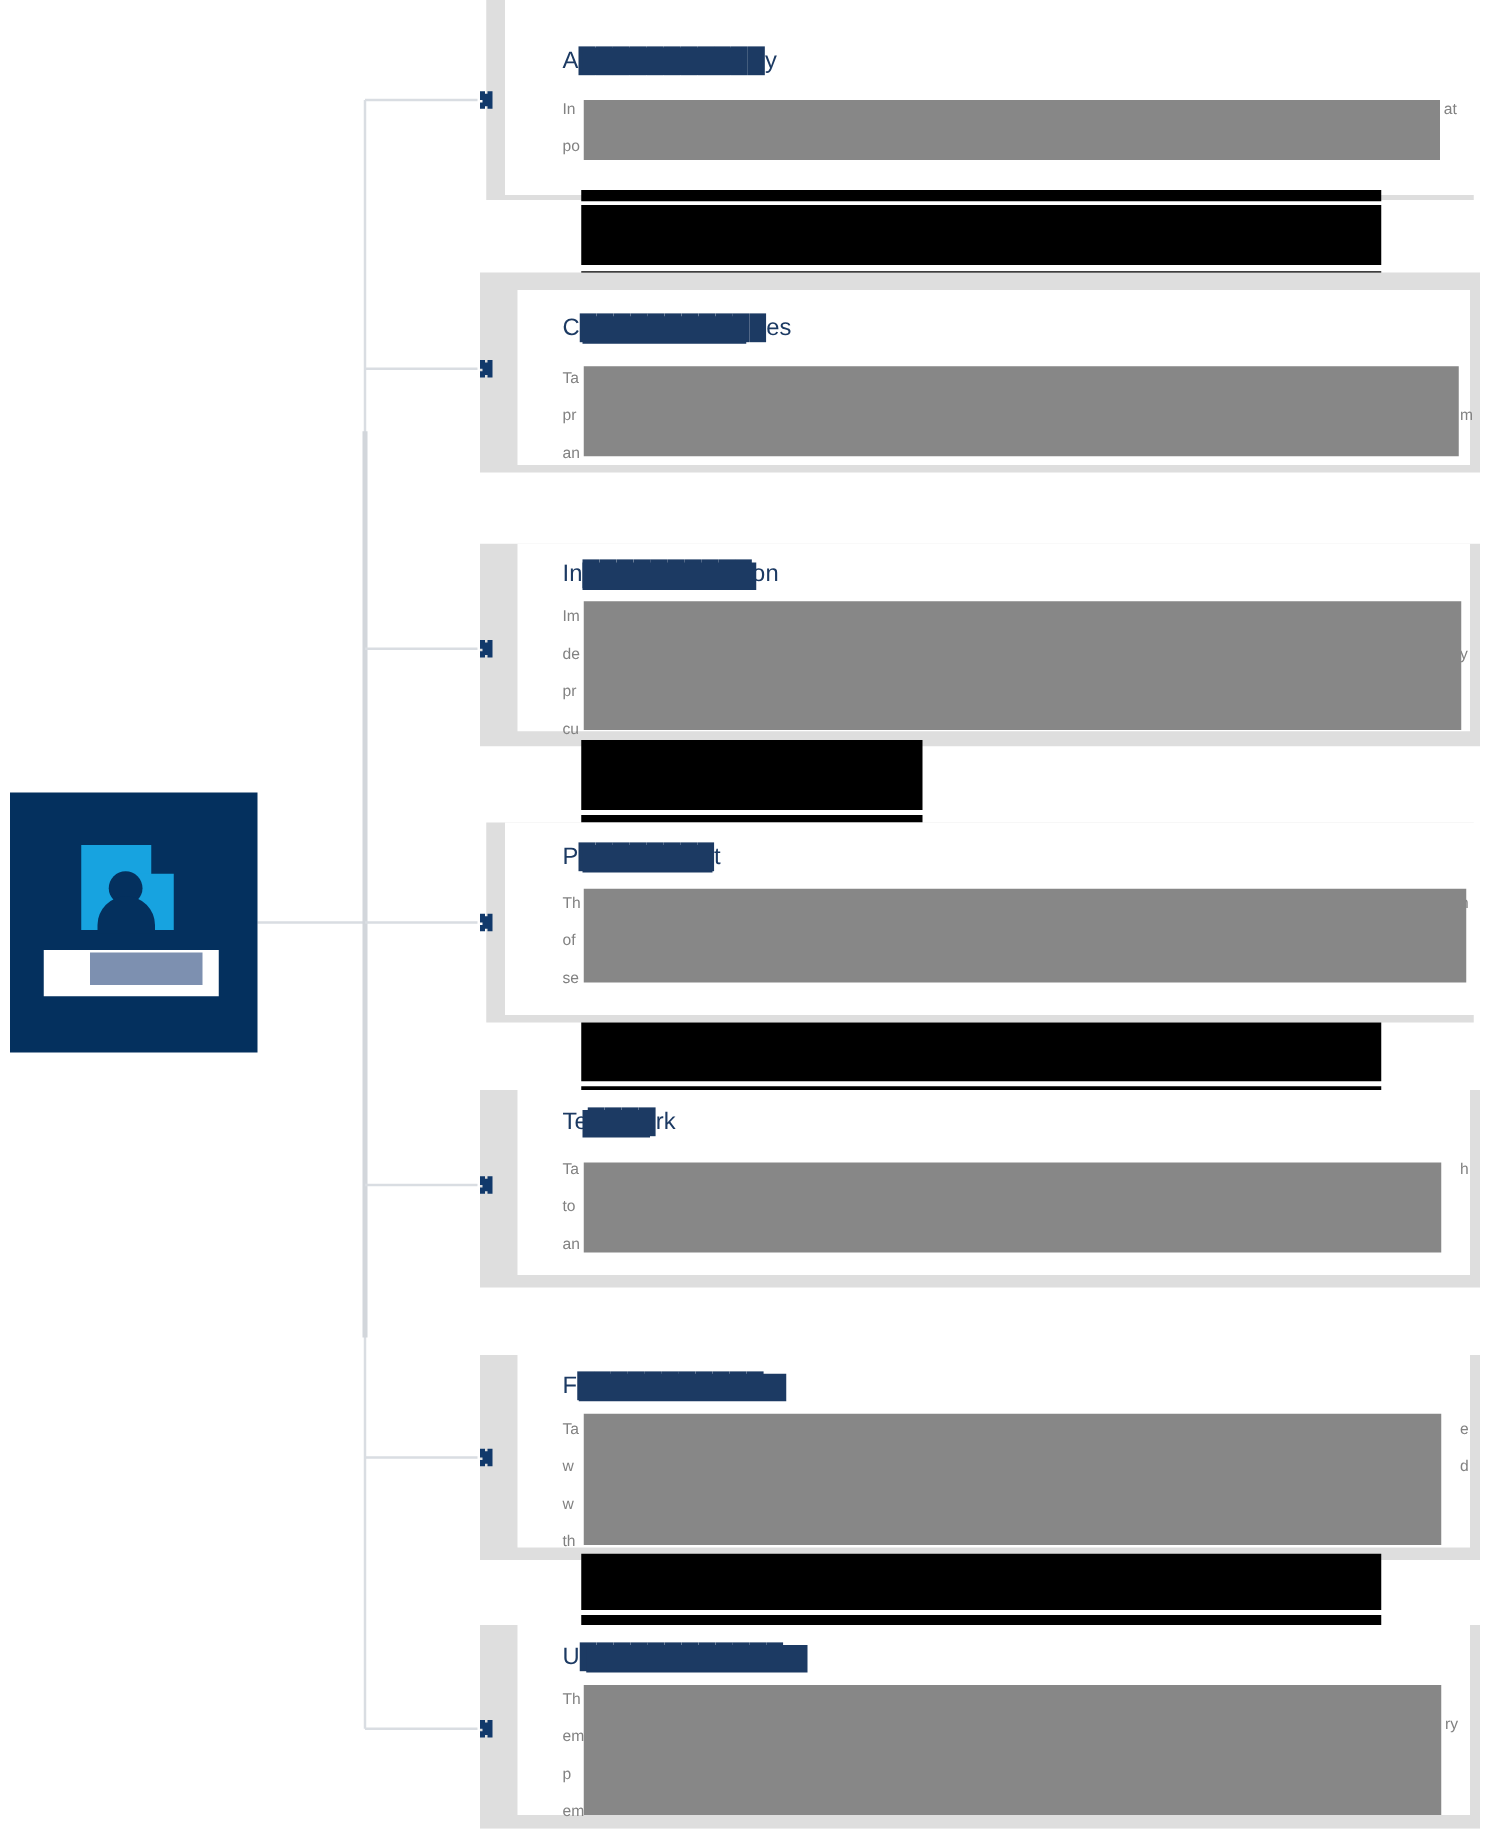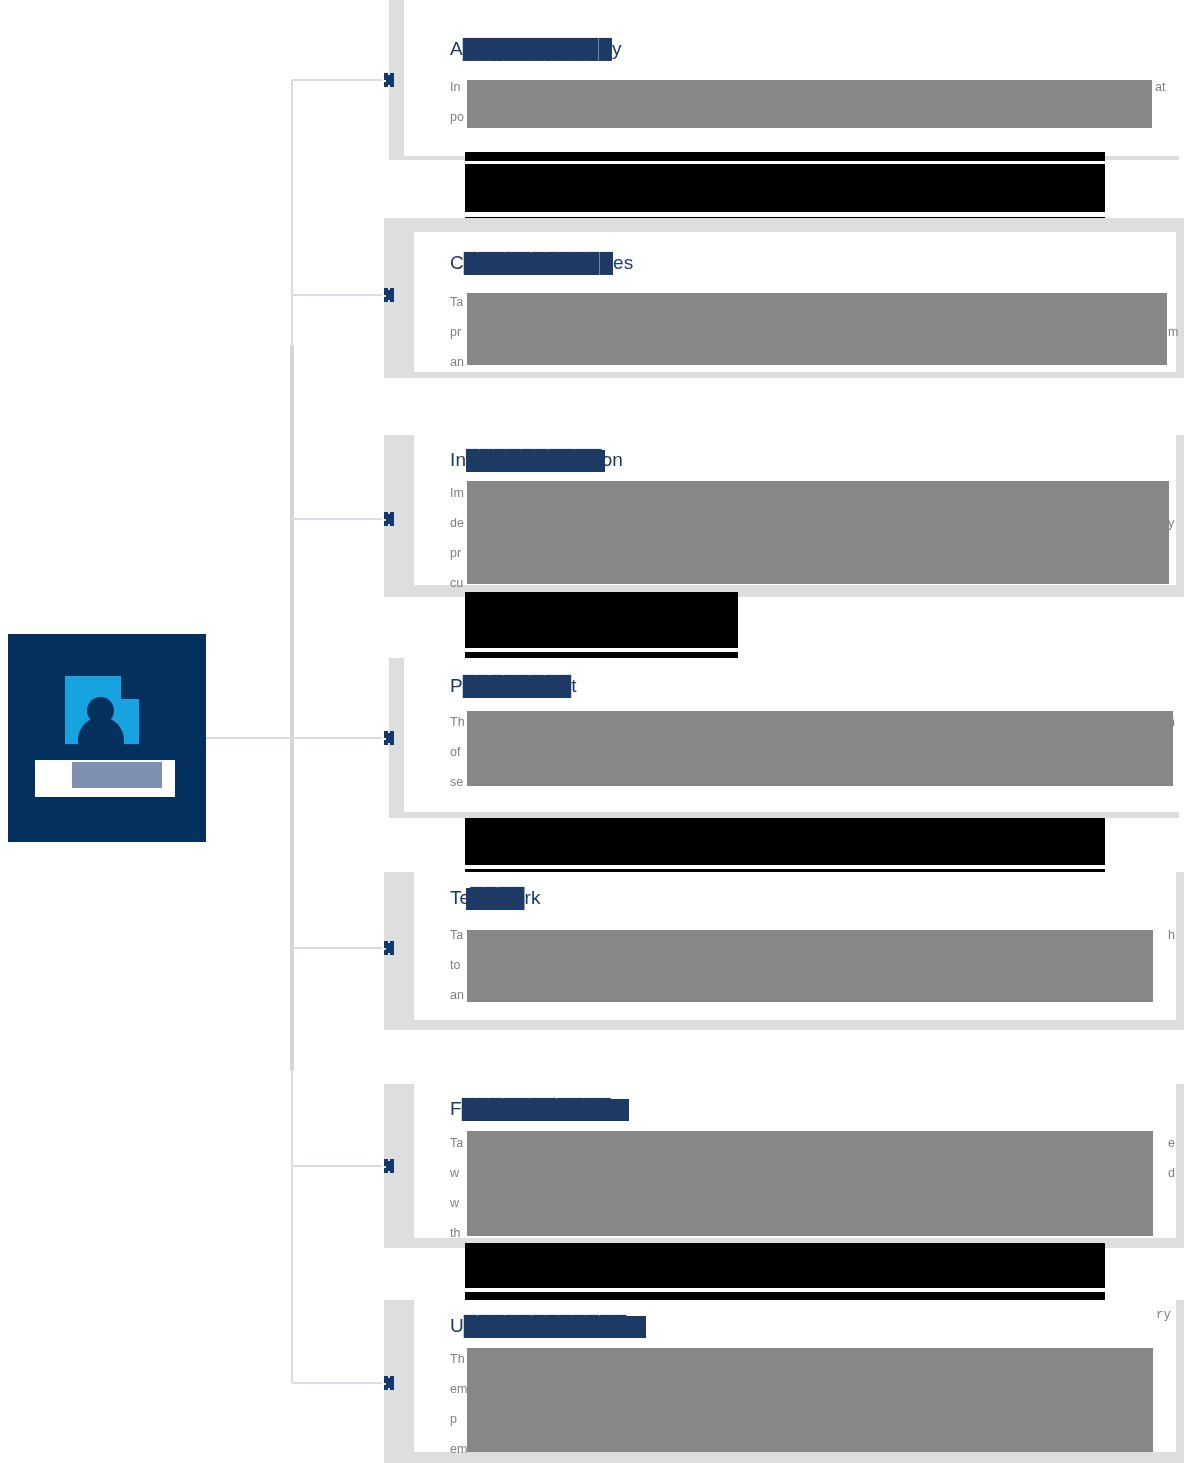--- a/index.html
+++ b/index.html
@@ -304,21 +304,21 @@
   <div class="branch">
     <div class="branch-shadow" style="left:384px; top:1300px; width:800px; height:163px;"></div>
     <div class="branch-card" style="left:414px; top:1300px; width:762px; height:152px;"></div>
     <div class="branch-title" style="left:450px; top:1315px;">U████████████y</div>
     <div class="branch-body" style="left:450px; top:1344px;">
       <div>Th</div>
       <div>em</div>
       <div>p</div>
       <div>em</div>
     </div>
-    <div class="branch-body" style="left:1156px; top:1300px;font-family:Liberation Mono, monospace;">
+    <div class="branch-body" style="left:1156px; top:1364px;">
       <div>ry</div>
     </div>
   </div>
   <div class="connector-icon" style="left:381px; top:1374px;">
     <svg viewBox="0 0 16 18" xmlns="http://www.w3.org/2000/svg">
       <path d="M3 2 h4 v2 h2 V2 h4 v14 h-4 v-2 h-2 v2 H3 v-5 h2 V9 H3 Z" fill="#11396b"></path>
     </svg>
   </div>
   <div class="redact-gray" style="left:467px; top:1348px; width:686px; height:104px;"></div>
 

